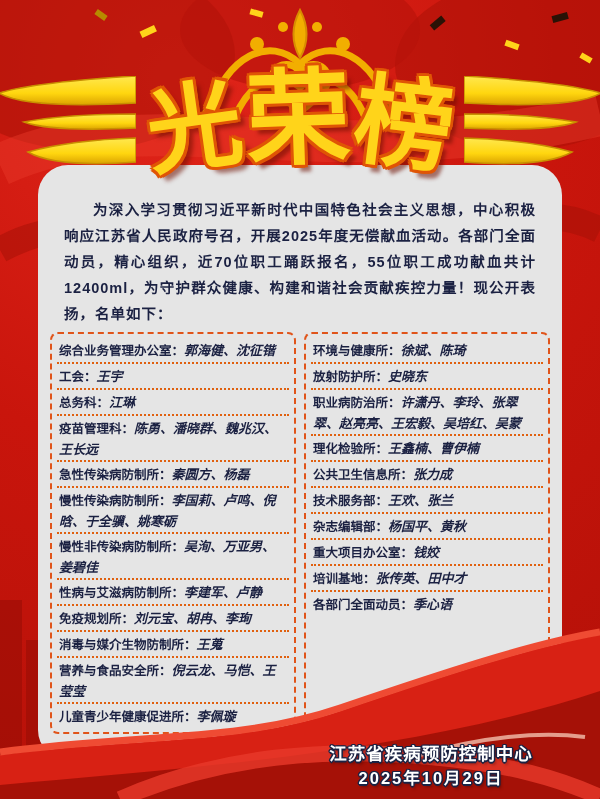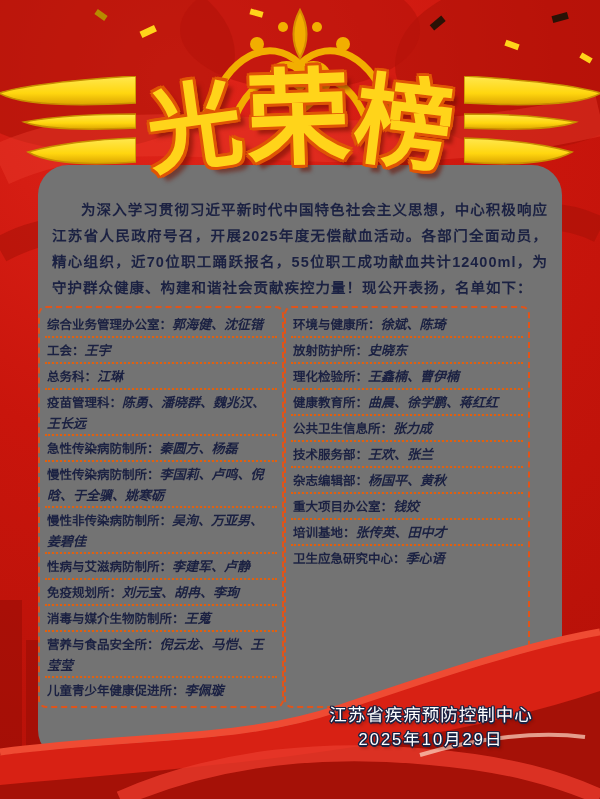--- a/index.html
+++ b/index.html
@@ -32,30 +32,30 @@
       2.5px 2.5px 0 #e05505, -2.5px 2.5px 0 #e05505, 2.5px -2.5px 0 #e05505, -2.5px -2.5px 0 #e05505,
       6px 7px 4px rgba(110,15,0,.55);
   }
   .title-char.c0 { font-size:95px;  transform:rotate(-8deg) translateY(6px); }
   .title-char.c1 { font-size:104px; transform:rotate(-2deg); margin:0 6px; }
   .title-char.c2 { font-size:99px;  transform:rotate(7deg) translateY(4px); }
 
   
   .panel {
     position:absolute; left:38px; top:165px; width:524px; height:595px;
-    background:#737373; border-radius:30px; z-index:1;
-    padding:0 0;
+    background:#e5e5e5; border-radius:30px; z-index:1;
+    padding:0 12px;
   }
   .intro {
     margin:32px 14px 0 14px;
     font-size:14.5px; line-height:26px; font-weight:700;
     letter-spacing:1px; color:#1b2142;
     text-indent:2em; text-align:justify;
   }
-  .columns { display:flex; margin-top:5px; }
+  .columns { display:flex; gap:8px; margin-top:5px; }
   .col {
     border:2px dashed #e0541a; border-radius:8px;
     padding:4px 5px; background:transparent;
   }
   .col.left  { width:246px; }
   .col.right { width:246px; }
   .row {
     padding:1.5px 2px; line-height:19px;
     border-bottom:2px dotted #e0600f;
     word-break:break-all;
@@ -66,23 +66,23 @@
     font-family:"Liberation Sans", sans-serif;
   }
   .names {
     font-size:13px; font-weight:700; font-style:italic; color:#1b2142;
     font-family:"DejaVu Serif", serif;
   }
 
   
   .bottom-ribbon { position:absolute; left:0; bottom:0; width:600px; height:240px; z-index:2; pointer-events:none; }
   .footer {
-    position:absolute; top:701px; right:34px; width:270px; z-index:3;
+    position:absolute; top:740px; right:34px; width:270px; z-index:3;
     text-align:center; color:#ffffff;
-    font-weight:400; font-family:"Liberation Sans", sans-serif;
+    font-weight:700; font-family:"Liberation Sans", sans-serif;
     text-shadow:
       1.5px 0 0 #1b2344, -1.5px 0 0 #1b2344, 0 1.5px 0 #1b2344, 0 -1.5px 0 #1b2344,
       1px 1px 0 #1b2344, -1px -1px 0 #1b2344, 1px -1px 0 #1b2344, -1px 1px 0 #1b2344,
       2px 3px 3px rgba(0,0,0,.35);
   }
   .footer .org  { font-size:17.5px; letter-spacing:1px; }
   .footer .date { font-size:16.5px; margin-top:0; letter-spacing:2px; }
 </style>
 </head>
 <body>
@@ -170,28 +170,28 @@
       <div class="row"><span class="dept">性病与艾滋病防制所：</span><span class="names">李建军、卢静</span></div>
       <div class="row"><span class="dept">免疫规划所：</span><span class="names">刘元宝、胡冉、李珣</span></div>
       <div class="row"><span class="dept">消毒与媒介生物防制所：</span><span class="names">王蒐</span></div>
       <div class="row"><span class="dept">营养与食品安全所：</span><span class="names">倪云龙、马恺、王莹莹</span></div>
       <div class="row"><span class="dept">儿童青少年健康促进所：</span><span class="names">李佩璇</span></div>
     </div>
 
     <div class="col right">
       <div class="row"><span class="dept">环境与健康所：</span><span class="names">徐斌、陈琦</span></div>
       <div class="row"><span class="dept">放射防护所：</span><span class="names">史晓东</span></div>
+      <div class="row"><span class="dept">职业病防治所：</span><span class="names">许潇丹、李玲、张翠翠、赵亮亮、王宏毅、吴培红、吴蒙</span></div>
       <div class="row"><span class="dept">理化检验所：</span><span class="names">王鑫楠、曹伊楠</span></div>
-      <div class="row"><span class="dept">健康教育所：</span><span class="names">曲晨、徐学鹏、蒋红红</span></div>
       <div class="row"><span class="dept">公共卫生信息所：</span><span class="names">张力成</span></div>
       <div class="row"><span class="dept">技术服务部：</span><span class="names">王欢、张兰</span></div>
       <div class="row"><span class="dept">杂志编辑部：</span><span class="names">杨国平、黄秋</span></div>
       <div class="row"><span class="dept">重大项目办公室：</span><span class="names">钱姣</span></div>
       <div class="row"><span class="dept">培训基地：</span><span class="names">张传英、田中才</span></div>
-      <div class="row"><span class="dept">卫生应急研究中心：</span><span class="names">季心语</span></div>
+      <div class="row"><span class="dept">各部门全面动员：</span><span class="names">季心语</span></div>
     </div>
   </div>
 </div>
 
 <svg class="bottom-ribbon" viewBox="0 0 600 240">
   <path d="M0,196 C140,178 240,186 340,152 C440,118 530,88 600,76 L600,240 L0,240 Z" fill="#d82114"></path>
   <path d="M0,193 C140,175 240,183 340,149 C440,115 530,85 600,73" fill="none" stroke="#ef4b33" stroke-width="7"></path>
   <path d="M0,226 C200,208 420,192 600,132 L600,240 L0,240 Z" fill="#9c0e05" opacity="0.85"></path>
   <path d="M120,240 C220,196 330,188 430,198 C510,205 560,220 600,238" fill="none" stroke="#e8392b" stroke-width="16" opacity="0.8"></path>
   <path d="M420,196 C480,178 540,172 585,178" fill="none" stroke="#ffd8c4" stroke-width="4" opacity="0.7"></path>

